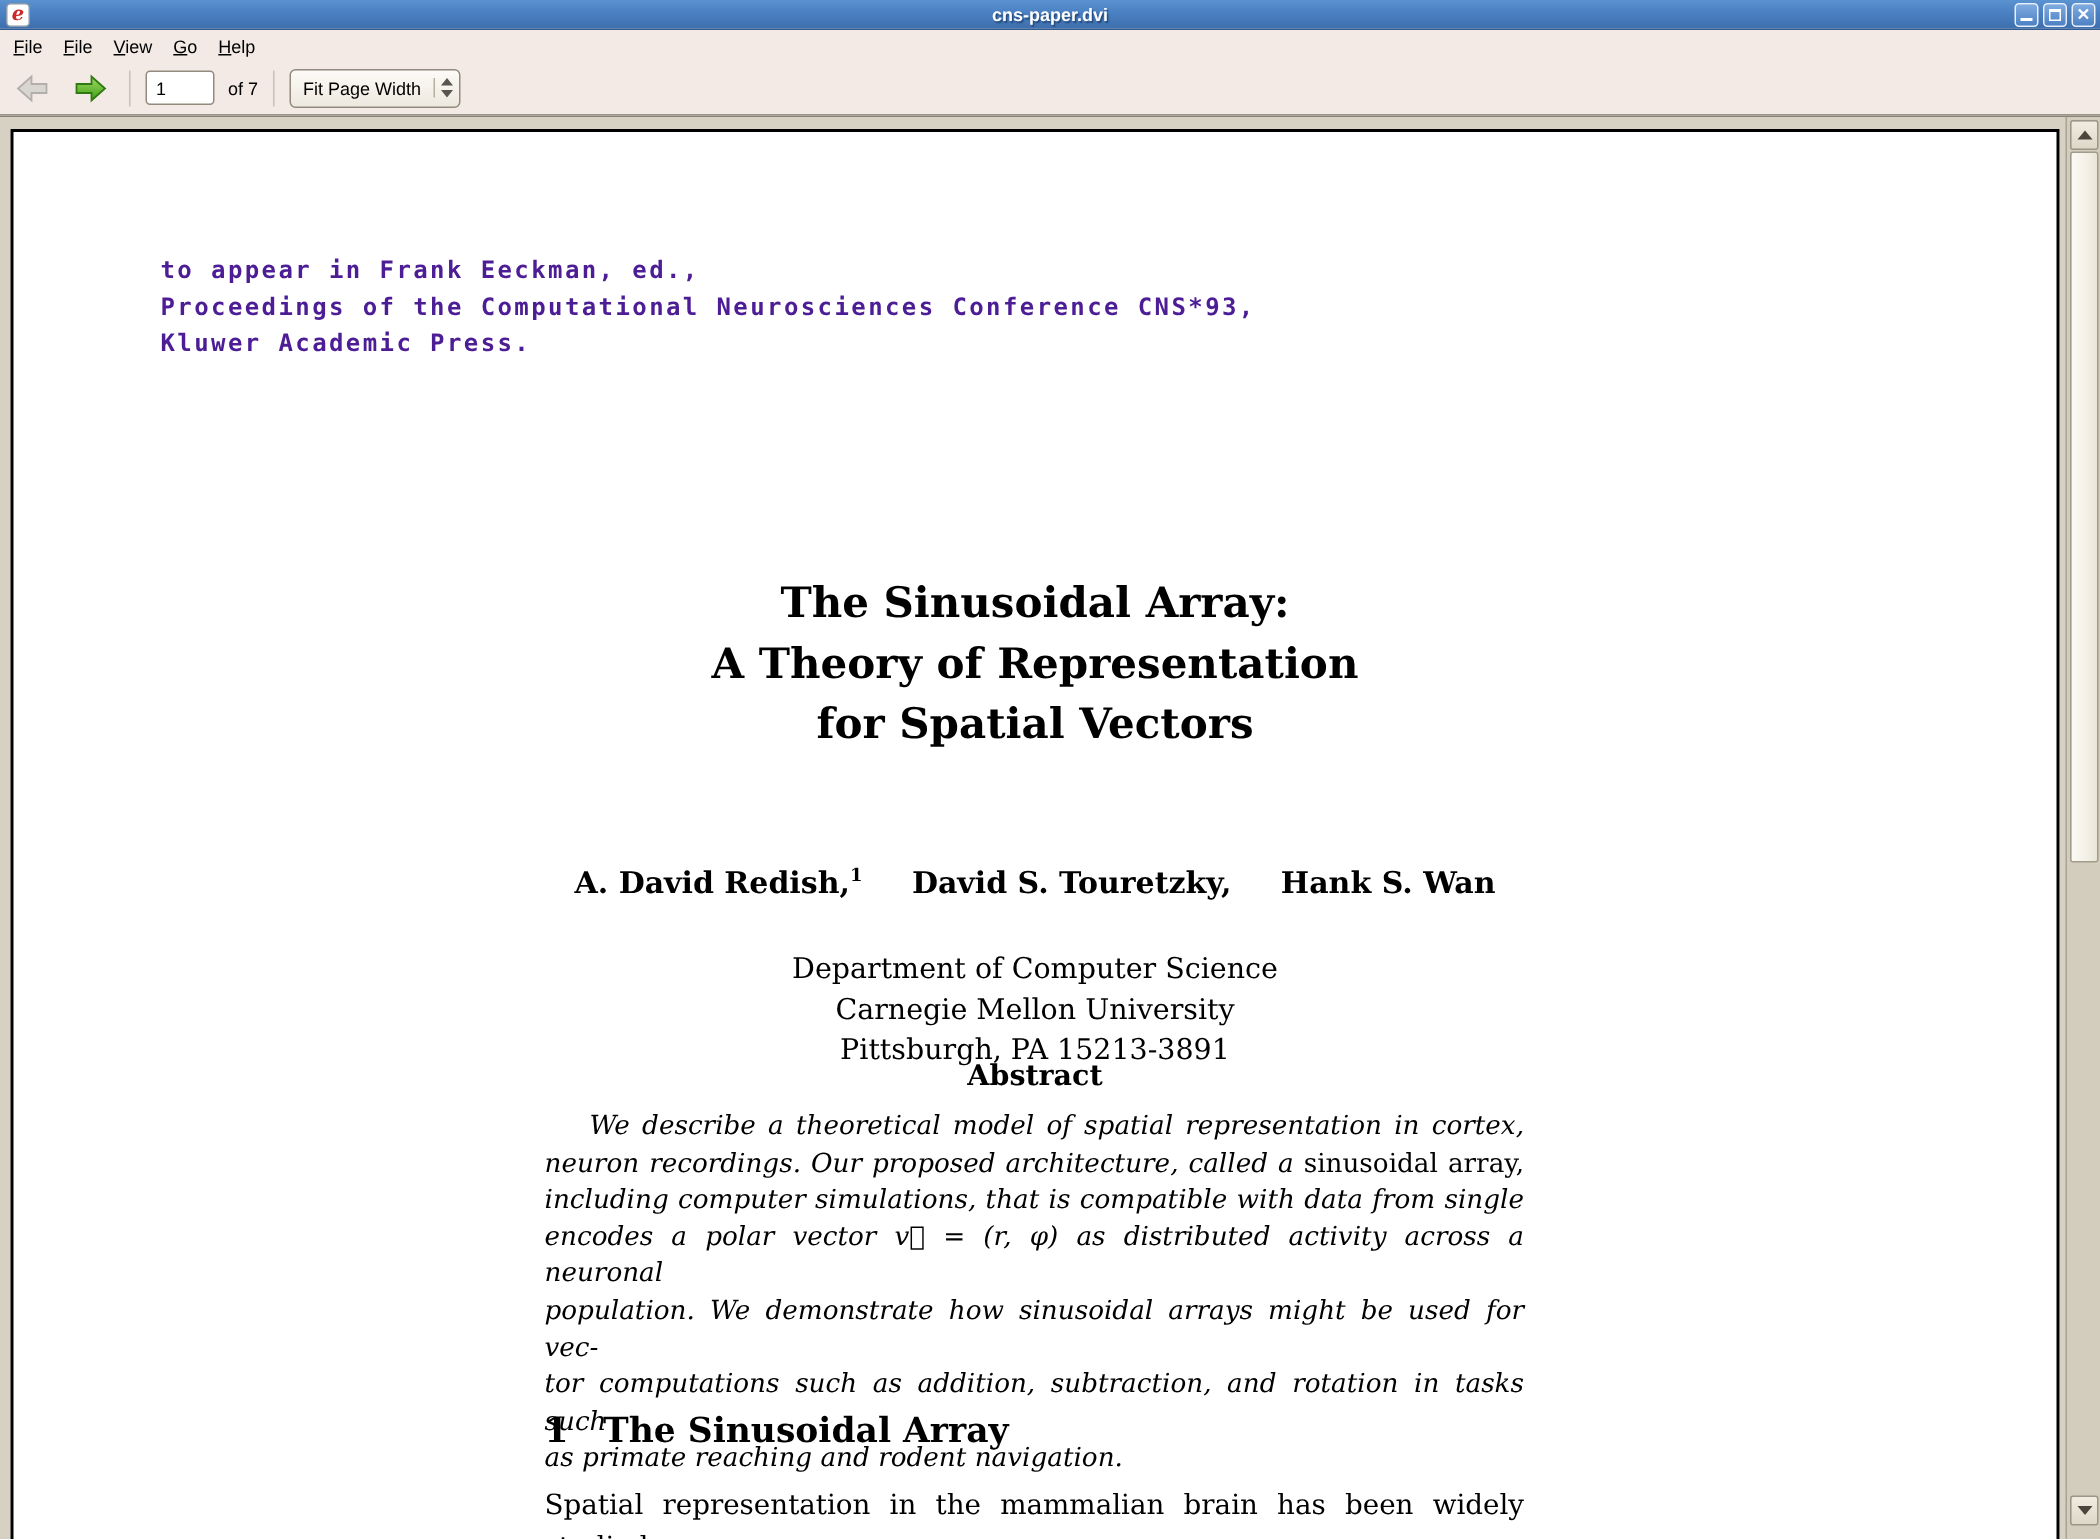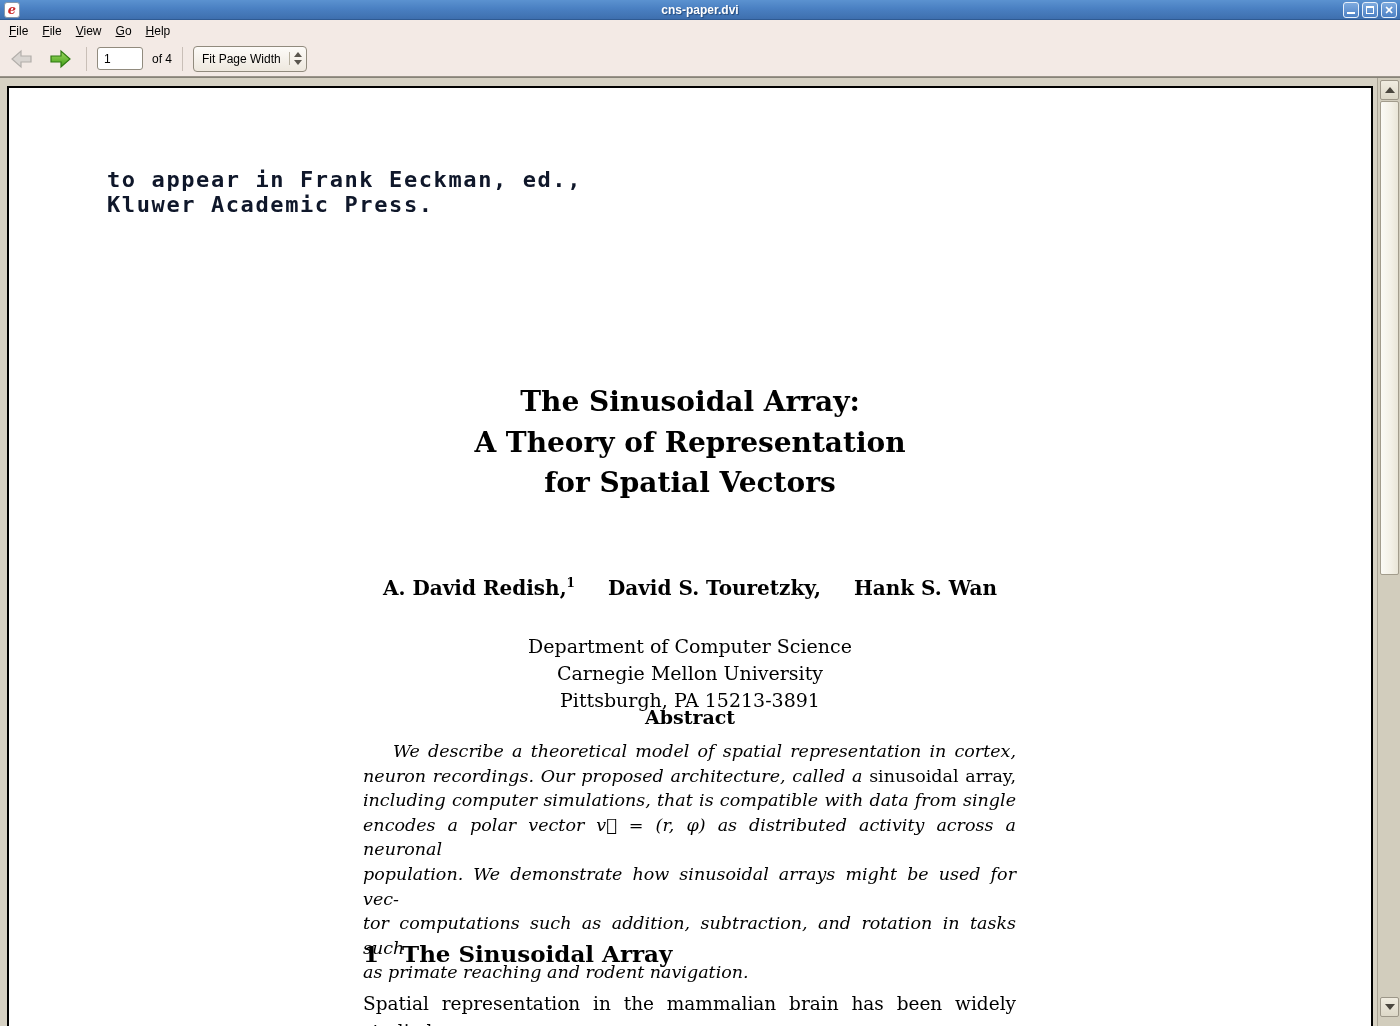--- a/index.html
+++ b/index.html
@@ -118,21 +118,21 @@
   .sb-thumb {
     position: absolute; left: 2px; top: 23px; width: 19px; height: 474px;
     background: linear-gradient(90deg, #fbfaf5 0%, #f3f0e6 60%, #e9e5d7 100%);
     border: 1px solid #a29c8c; border-radius: 2px;
   }
 
   
   .doc-header {
     position: absolute; left: 98px; top: 80px;
     font-family: "DejaVu Sans Mono", monospace; font-weight: bold;
-    font-size: 22px; letter-spacing: 1.6px; line-height: 24.5px; color: #0f172a;
+    font-size: 16px; letter-spacing: 1.6px; line-height: 24.5px; color: #4c1d95;
     white-space: nowrap;
   }
   .doc-title {
     position: absolute; left: 0; top: 294px; width: 100%;
     text-align: center; font-family: "DejaVu Serif", serif; font-weight: bold;
     font-size: 28px; line-height: 40.5px; color: #000;
   }
   .authors {
     position: absolute; left: 0; top: 488px; width: 100%;
     text-align: center; font-family: "DejaVu Serif", serif; font-weight: bold;
@@ -212,37 +212,38 @@
           <linearGradient id="garr" x1="0" y1="0" x2="0" y2="1">
             <stop offset="0" stop-color="#a0da62"></stop>
             <stop offset="1" stop-color="#3f9d16"></stop>
           </linearGradient>
         </defs>
         <polygon points="3,9 13,9 13,4 22,12 13,20 13,15 3,15" fill="url(#garr)" stroke="#2e7a10" stroke-width="1.2"></polygon>
       </svg>
     </div>
     <div class="tb-sep"></div>
     <input class="page-entry" type="text" value="1" style="">
-    <span class="of-label">of 4</span>
+    <span class="of-label">of 7</span>
     <div class="tb-sep"></div>
     <div class="zoom-combo">
       <span class="zoom-label">Fit Page Width</span>
       <div class="zoom-spinner">
         <span class="spin-up"></span>
         <span class="spin-down"></span>
       </div>
     </div>
   </div>
 
   <div class="doc-area">
 
     <div class="page">
 
       <div class="doc-header">
         <div>to appear in Frank Eeckman, ed.,</div>
+        <div>Proceedings of the Computational Neurosciences Conference CNS*93,</div>
         <div>Kluwer Academic Press.</div>
       </div>
 
       <div class="doc-title">
         <div>The Sinusoidal Array:</div>
         <div>A Theory of Representation</div>
         <div>for Spatial Vectors</div>
       </div>
 
       <div class="authors">

